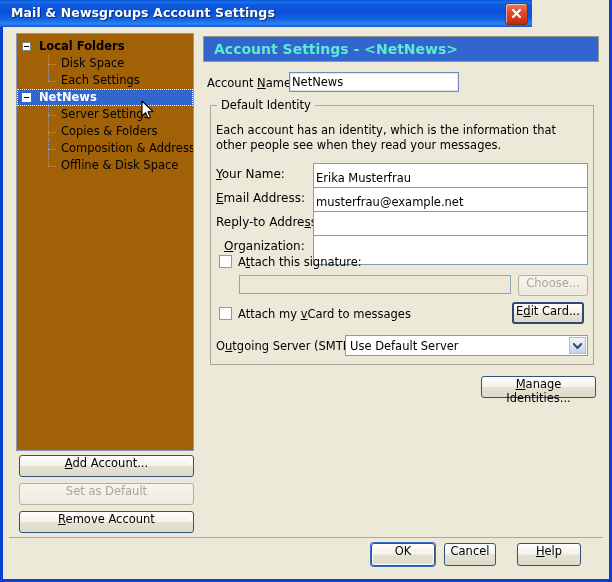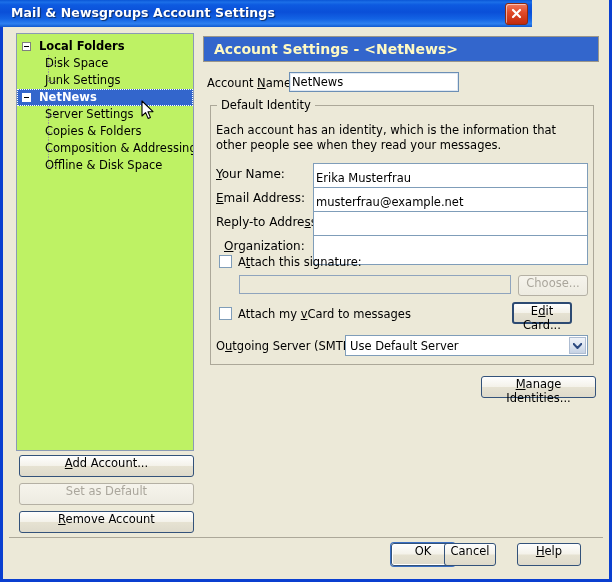--- a/index.html
+++ b/index.html
@@ -44,21 +44,21 @@
     border: 1px solid #8b2a12;
     box-shadow: inset 1px 1px 0 rgba(255,255,255,0.55);
     cursor: pointer;
   }
   #close-btn svg { display:block; margin: 3px auto 0 auto; }
 
   
   #tree-panel {
     position: absolute; left: 13px; top: 33px;
     width: 178px; height: 418px;
-    background: #bef264;
+    background: #a16207;
     border: 1px solid #8a9ab5;
     box-sizing: border-box;
     overflow: hidden;
   }
   .tree-row {
     position: relative;
     height: 17px;
     line-height: 17px;
     white-space: nowrap;
     font-size: 11.5px;
@@ -73,21 +73,21 @@
     border: 1px solid #808080;
     background: #fff;
     box-sizing: border-box;
     cursor: pointer;
   }
   .tree-row .expander::before {
     content: "";
     position: absolute; left: 1px; top: 3px;
     width: 5px; height: 1px; background: #000;
   }
-  .tree-row.child { padding-left: 28px; }
+  .tree-row.child { padding-left: 44px; }
   .tree-row.child::before {
     content: "";
     position: absolute; left: 31px; top: 0; bottom: 0;
     border-left: 1px dotted #9a9a9a;
   }
   .tree-row.child::after {
     content: "";
     position: absolute; left: 31px; top: 9px;
     width: 8px;
     border-top: 1px dotted #9a9a9a;
@@ -115,33 +115,33 @@
     text-align: center;
     cursor: pointer;
     font-family: "DejaVu Sans", sans-serif;
   }
   .btn.disabled {
     border-color: #b4b0a4;
     color: #aaa69c;
     background: linear-gradient(to bottom, #f6f4ec 0%, #edebe1 100%);
     cursor: default;
   }
-  .btn.default-btn { box-shadow: 0 0 0 1px #3a6fc4, inset 0 0 0 1px #ffffff; margin-left: 20px; }
+  .btn.default-btn { box-shadow: 0 0 0 1px #3a6fc4, inset 0 0 0 1px #ffffff; }
   #btn-add     { position: absolute; left: 16px; top: 455px; width: 175px; height: 22px; }
   #btn-default { position: absolute; left: 16px; top: 483px; width: 175px; height: 22px; }
   #btn-remove  { position: absolute; left: 16px; top: 511px; width: 175px; height: 22px; }
 
   
   #pane-header {
     position: absolute; left: 200px; top: 36px;
     width: 396px; height: 26px;
     background: #3366cc;
     border: 1px solid #9a968a;
     box-sizing: border-box;
-    color: #fef9c3;
+    color: #5eead4;
     font-size: 14px;
     font-weight: bold;
     line-height: 24px;
     padding-left: 10px;
     white-space: nowrap;
   }
   #acct-row { position: absolute; left: 204px; top: 72px; }
   #acct-label { position: absolute; left: 0; top: 4px; font-size: 11.5px; white-space: nowrap; }
   .tfield {
     box-sizing: border-box;
@@ -191,21 +191,21 @@
   .cb-label { position: absolute; font-size: 11.5px; white-space: nowrap; cursor: default; }
 
   #sig-field {
     position: absolute; left: 236px; top: 275px;
     width: 272px; height: 19px;
     background: #ece9d8;
     border: 1px solid #8fa4bd;
     box-sizing: border-box;
   }
   #btn-choose { position: absolute; left: 515px; top: 275px; width: 70px; height: 21px; }
-  #btn-editcard { position: absolute; left: 509px; top: 302px; width: 60px; height: 22px; }
+  #btn-editcard { position: absolute; left: 509px; top: 302px; width: 72px; height: 22px; }
   #smtp-label { position: absolute; left: 213px; top: 339px; font-size: 11.5px; }
   #smtp-select {
     position: absolute; left: 342px; top: 335px;
     width: 243px; height: 21px;
     background: #ffffff;
     border: 1px solid #7f9db9;
     box-sizing: border-box;
     cursor: pointer;
   }
   #smtp-select .val { position: absolute; left: 4px; top: 3px; font-size: 11.5px; }
@@ -251,21 +251,21 @@
     <div style="height:4px"></div>
 
     <div class="tree-row root">
       <span class="expander"></span>
       <span class="label">Local Folders</span>
     </div>
     <div class="tree-row child">
       <span class="label">Disk Space</span>
     </div>
     <div class="tree-row child last">
-      <span class="label">Junk Settings</span>
+      <span class="label">Each Settings</span>
     </div>
     <div class="tree-row root selected">
       <span class="expander"></span>
       <span class="label">NetNews</span>
     </div>
     <div class="tree-row child">
       <span class="label">Server Settings</span>
     </div>
     <div class="tree-row child">
       <span class="label">Copies &amp; Folders</span>

